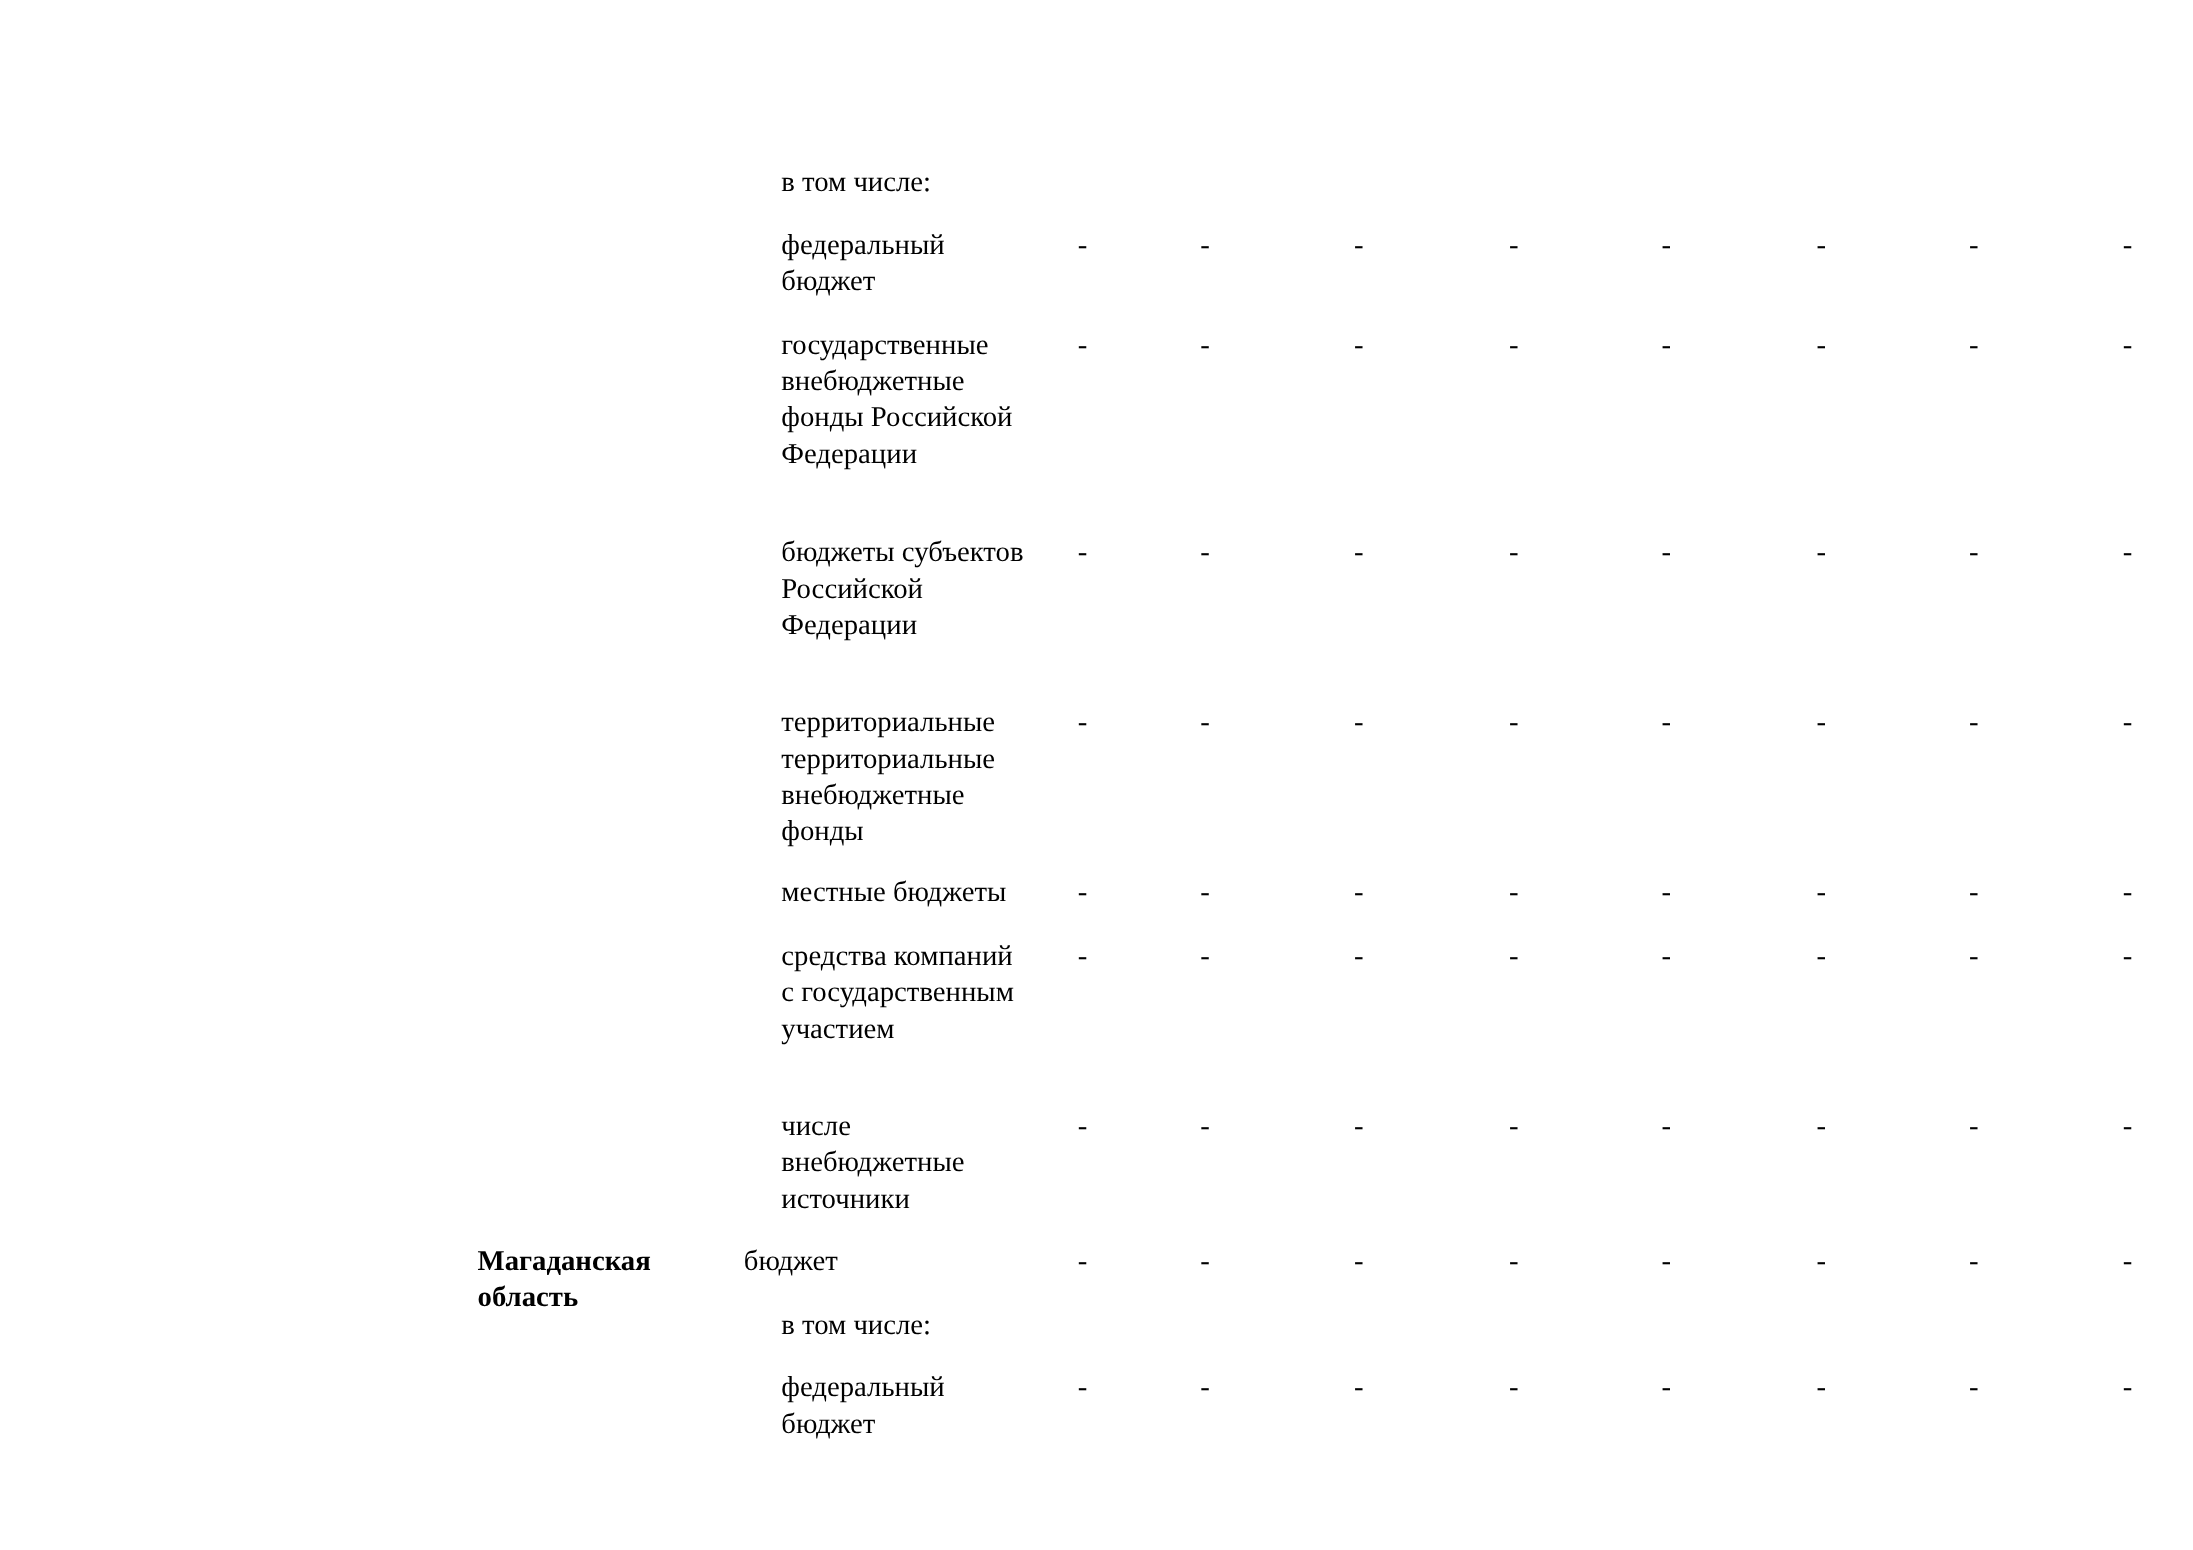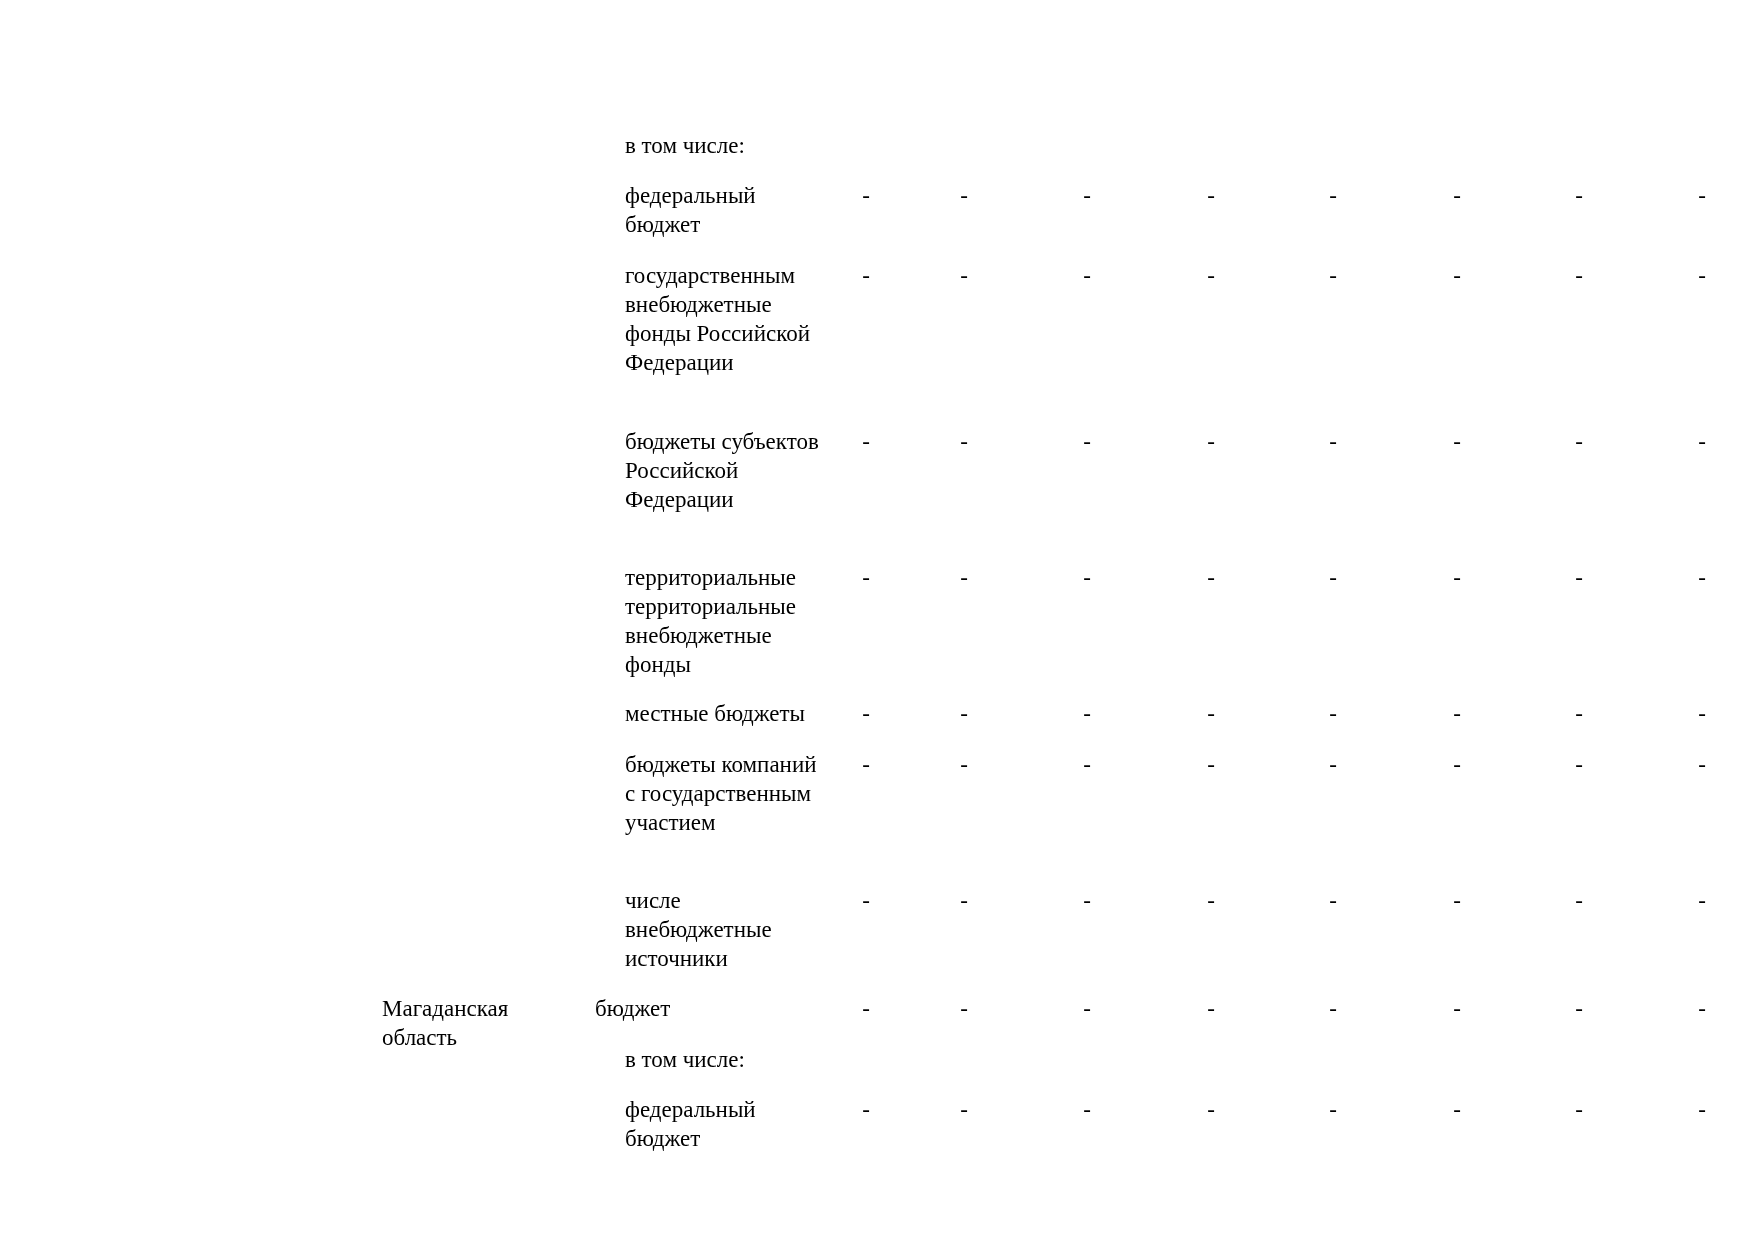--- a/index.html
+++ b/index.html
@@ -5,21 +5,21 @@
   html, body { margin: 0; padding: 0; background: #ffffff; }
   body {
     width: 1754px; height: 1240px; position: relative; overflow: hidden;
     font-family: "Liberation Serif", "DejaVu Serif", serif;
     color: #000000;
     font-size: 23px;
     line-height: 29px;
   }
   .page { position: absolute; left: 12px; top: 0; width: 1754px; height: 1240px; }
   .row { position: absolute; left: 0; width: 1754px; }
-  .region { position: absolute; left: 370px; width: 200px; }
+  .region { position: absolute; left: 370px; width: 200px; font-weight: bold; }
   .total-label { position: absolute; left: 583px; }
   .source-label { position: absolute; left: 613px; width: 200px; }
   .val { position: absolute; width: 14px; text-align: center; }
 </style>
 </head>
 <body>
 
 <div class="page" id="page">
     <div class="row" style="top: 131px;">
       <div class="source-label">в том числе:</div>
@@ -29,21 +29,21 @@
       <div class="val" style="left: 847px;">-</div>
       <div class="val" style="left: 945px;">-</div>
       <div class="val" style="left: 1068px;">-</div>
       <div class="val" style="left: 1192px;">-</div>
       <div class="val" style="left: 1314px;">-</div>
       <div class="val" style="left: 1438px;">-</div>
       <div class="val" style="left: 1560px;">-</div>
       <div class="val" style="left: 1683px;">-</div>
     </div>
     <div class="row" style="top: 261px;">
-      <div class="source-label">государственным внебюджетные фонды Российской Федерации</div>
+      <div class="source-label">государственные внебюджетные фонды Российской Федерации</div>
       <div class="val" style="left: 847px;">-</div>
       <div class="val" style="left: 945px;">-</div>
       <div class="val" style="left: 1068px;">-</div>
       <div class="val" style="left: 1192px;">-</div>
       <div class="val" style="left: 1314px;">-</div>
       <div class="val" style="left: 1438px;">-</div>
       <div class="val" style="left: 1560px;">-</div>
       <div class="val" style="left: 1683px;">-</div>
     </div>
     <div class="row" style="top: 427px;">
@@ -73,21 +73,21 @@
       <div class="val" style="left: 847px;">-</div>
       <div class="val" style="left: 945px;">-</div>
       <div class="val" style="left: 1068px;">-</div>
       <div class="val" style="left: 1192px;">-</div>
       <div class="val" style="left: 1314px;">-</div>
       <div class="val" style="left: 1438px;">-</div>
       <div class="val" style="left: 1560px;">-</div>
       <div class="val" style="left: 1683px;">-</div>
     </div>
     <div class="row" style="top: 750px;">
-      <div class="source-label">бюджеты компаний с государственным участием</div>
+      <div class="source-label">средства компаний с государственным участием</div>
       <div class="val" style="left: 847px;">-</div>
       <div class="val" style="left: 945px;">-</div>
       <div class="val" style="left: 1068px;">-</div>
       <div class="val" style="left: 1192px;">-</div>
       <div class="val" style="left: 1314px;">-</div>
       <div class="val" style="left: 1438px;">-</div>
       <div class="val" style="left: 1560px;">-</div>
       <div class="val" style="left: 1683px;">-</div>
     </div>
     <div class="row" style="top: 886px;">

